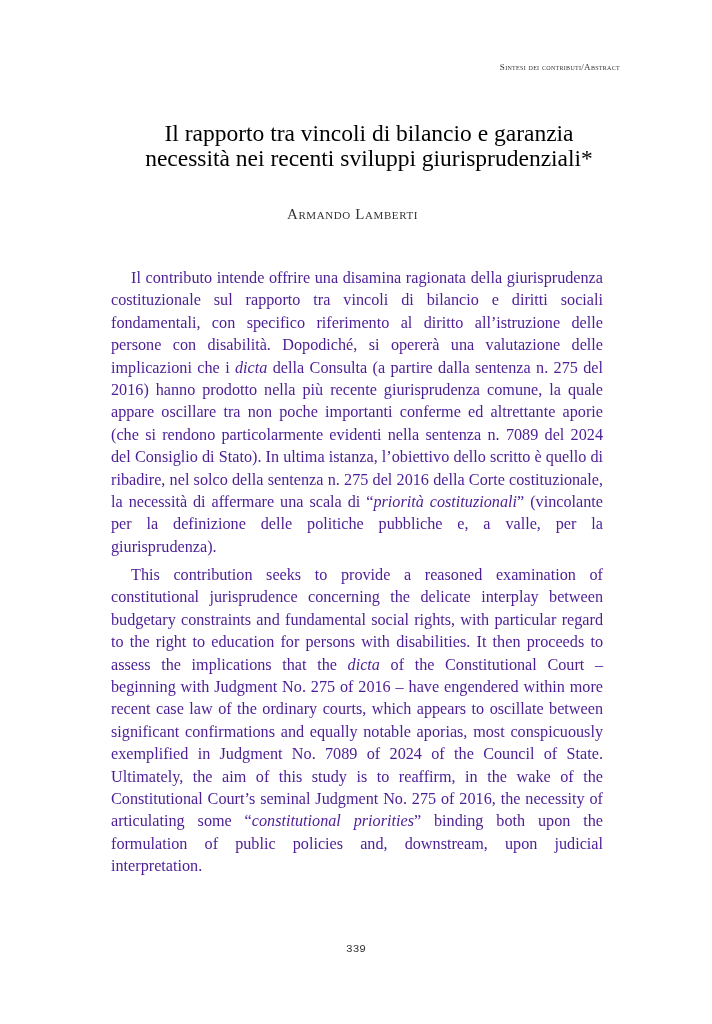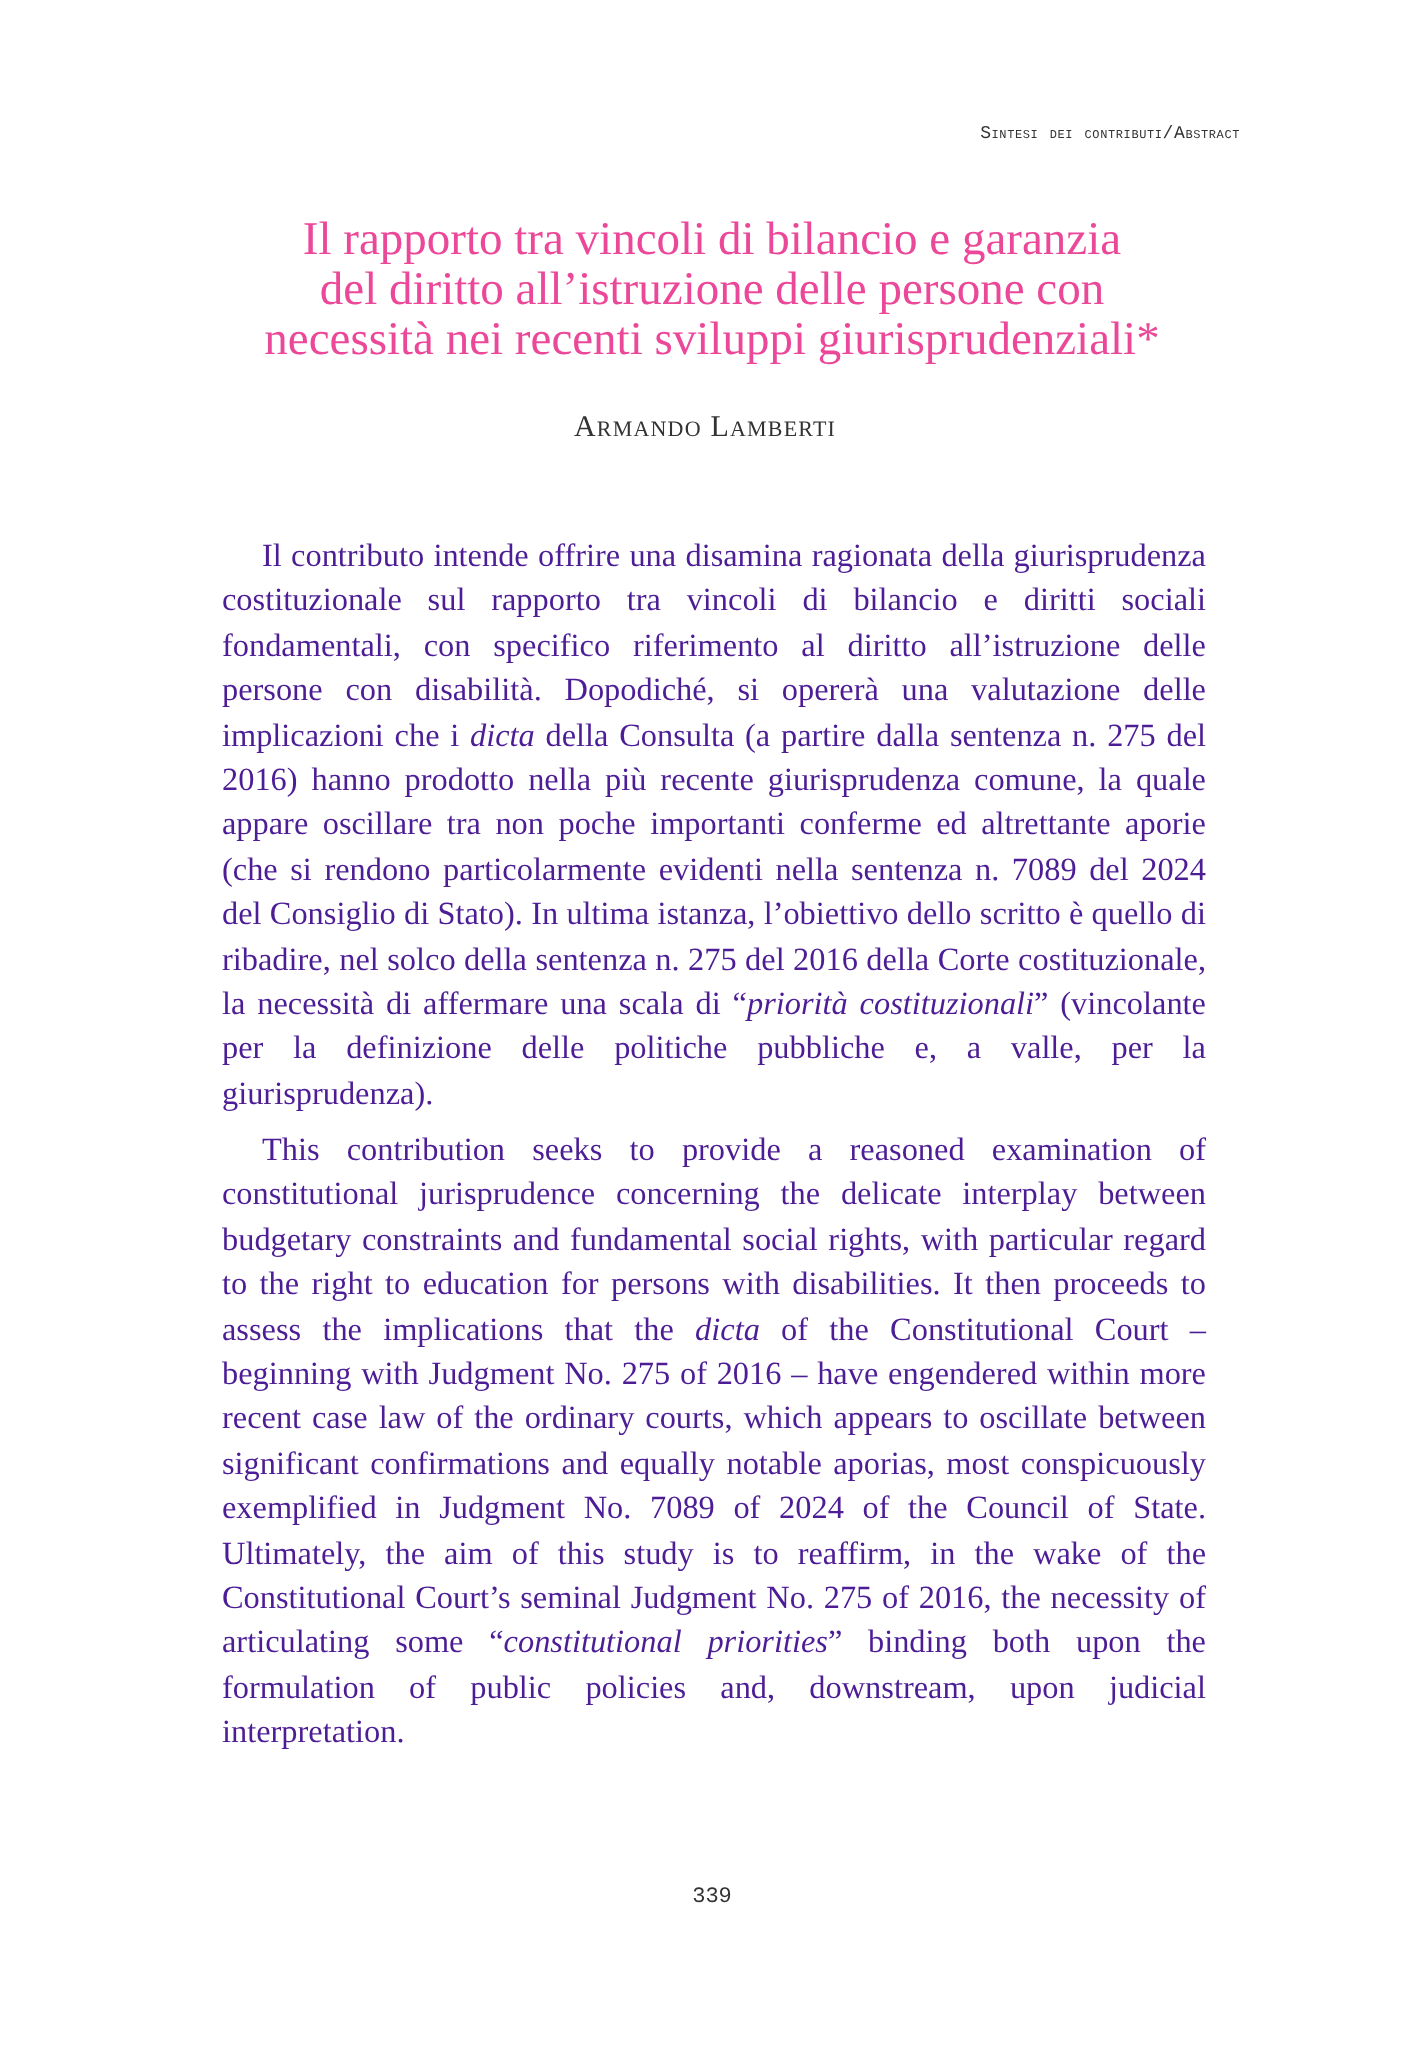--- a/index.html
+++ b/index.html
@@ -1,43 +1,42 @@
 <!DOCTYPE html>
 <html><head>
 <meta charset="utf-8">
 <style>
   html, body { margin: 0; padding: 0; background: #ffffff; }
   body { width: 712px; height: 1024px; position: relative; overflow: hidden;
          font-family: "Liberation Serif", "DejaVu Serif", serif; color: #1e1e1e; }
   .running-head { position: absolute; top: 62px; right: 92px;
-                  font-family: Liberation Mono, monospace;
+                  font-family: Liberation Serif, serif;
                   font-size: 9px; letter-spacing: 0.3px; color: #333;
                   font-variant: small-caps; text-transform: none; }
   .title { position: absolute; top: 108px; left: 90px; width: 532px;
-           text-align: center; font-size: 23.5px; line-height: 25px; color: #ec4899;
-           font-weight: normal; margin: 0; }
+           text-align: center; font-size: 23.5px; line-height: 25px; color: #000000;
+           font-weight: normal; margin: 13px; }
   .title span { display: block; }
   .author { position: absolute; top: 206px; left: 0; width: 705px; text-align: center;
             font-size: 15px; font-variant: small-caps; letter-spacing: 0.6px; color: #333; }
   .abstract { position: absolute; left: 111px; width: 492px; text-align: justify;
               font-size: 16.2px; line-height: 22.4px; margin: 0; text-indent: 20px; color: #4c1d95; }
   .abstract-it { top: 267px; }
   .abstract-en { top: 564px; }
   .abstract em { font-style: italic; }
   .page-number { position: absolute; top: 943px; left: 0; width: 712px; text-align: center;
                  font-family: Liberation Mono, monospace; font-size: 11px; color: #333; }
 </style>
 </head>
 <body>
 
 <div class="running-head">Sintesi dei contributi/Abstract</div>
 
 <h1 class="title">
   <span>Il rapporto tra vincoli di bilancio e garanzia</span>
-  <span>del diritto all’istruzione delle persone con</span>
   <span>necessità nei recenti sviluppi giurisprudenziali*</span>
 </h1>
 
 <div class="author">Armando Lamberti</div>
 
 <p class="abstract abstract-it"><span>Il contributo intende offrire una disamina ragionata della giurisprudenza costituzionale sul rapporto tra vincoli di bilancio e diritti sociali fondamentali, con specifico riferimento al diritto all’istruzione delle persone con disabilità. Dopodiché, si opererà una valutazione delle implicazioni che i </span><em>dicta</em><span> della Consulta (a partire dalla sentenza n. 275 del 2016) hanno prodotto nella più recente giurisprudenza comune, la quale appare oscillare tra non poche importanti conferme ed altrettante aporie (che si rendono particolarmente evidenti nella sentenza n. 7089 del 2024 del Consiglio di Stato). In ultima istanza, l’obiettivo dello scritto è quello di ribadire, nel solco della sentenza n. 275 del 2016 della Corte costituzionale, la necessità di affermare una scala di “</span><em>priorità costituzionali</em><span>” (vincolante per la definizione delle politiche pubbliche e, a valle, per la giurisprudenza).</span></p>
 
 <p class="abstract abstract-en"><span>This contribution seeks to provide a reasoned examination of constitutional jurisprudence concerning the delicate interplay between budgetary constraints and fundamental social rights, with particular regard to the right to education for persons with disabilities. It then proceeds to assess the implications that the </span><em>dicta</em><span> of the Constitutional Court – beginning with Judgment No. 275 of 2016 – have engendered within more recent case law of the ordinary courts, which appears to oscillate between significant confirmations and equally notable aporias, most conspicuously exemplified in Judgment No. 7089 of 2024 of the Council of State. Ultimately, the aim of this study is to reaffirm, in the wake of the Constitutional Court’s seminal Judgment No. 275 of 2016, the necessity of articulating some “</span><em>constitutional priorities</em><span>” binding both upon the formulation of public policies and, downstream, upon judicial interpretation.</span></p>
 
 <div class="page-number">339</div>

